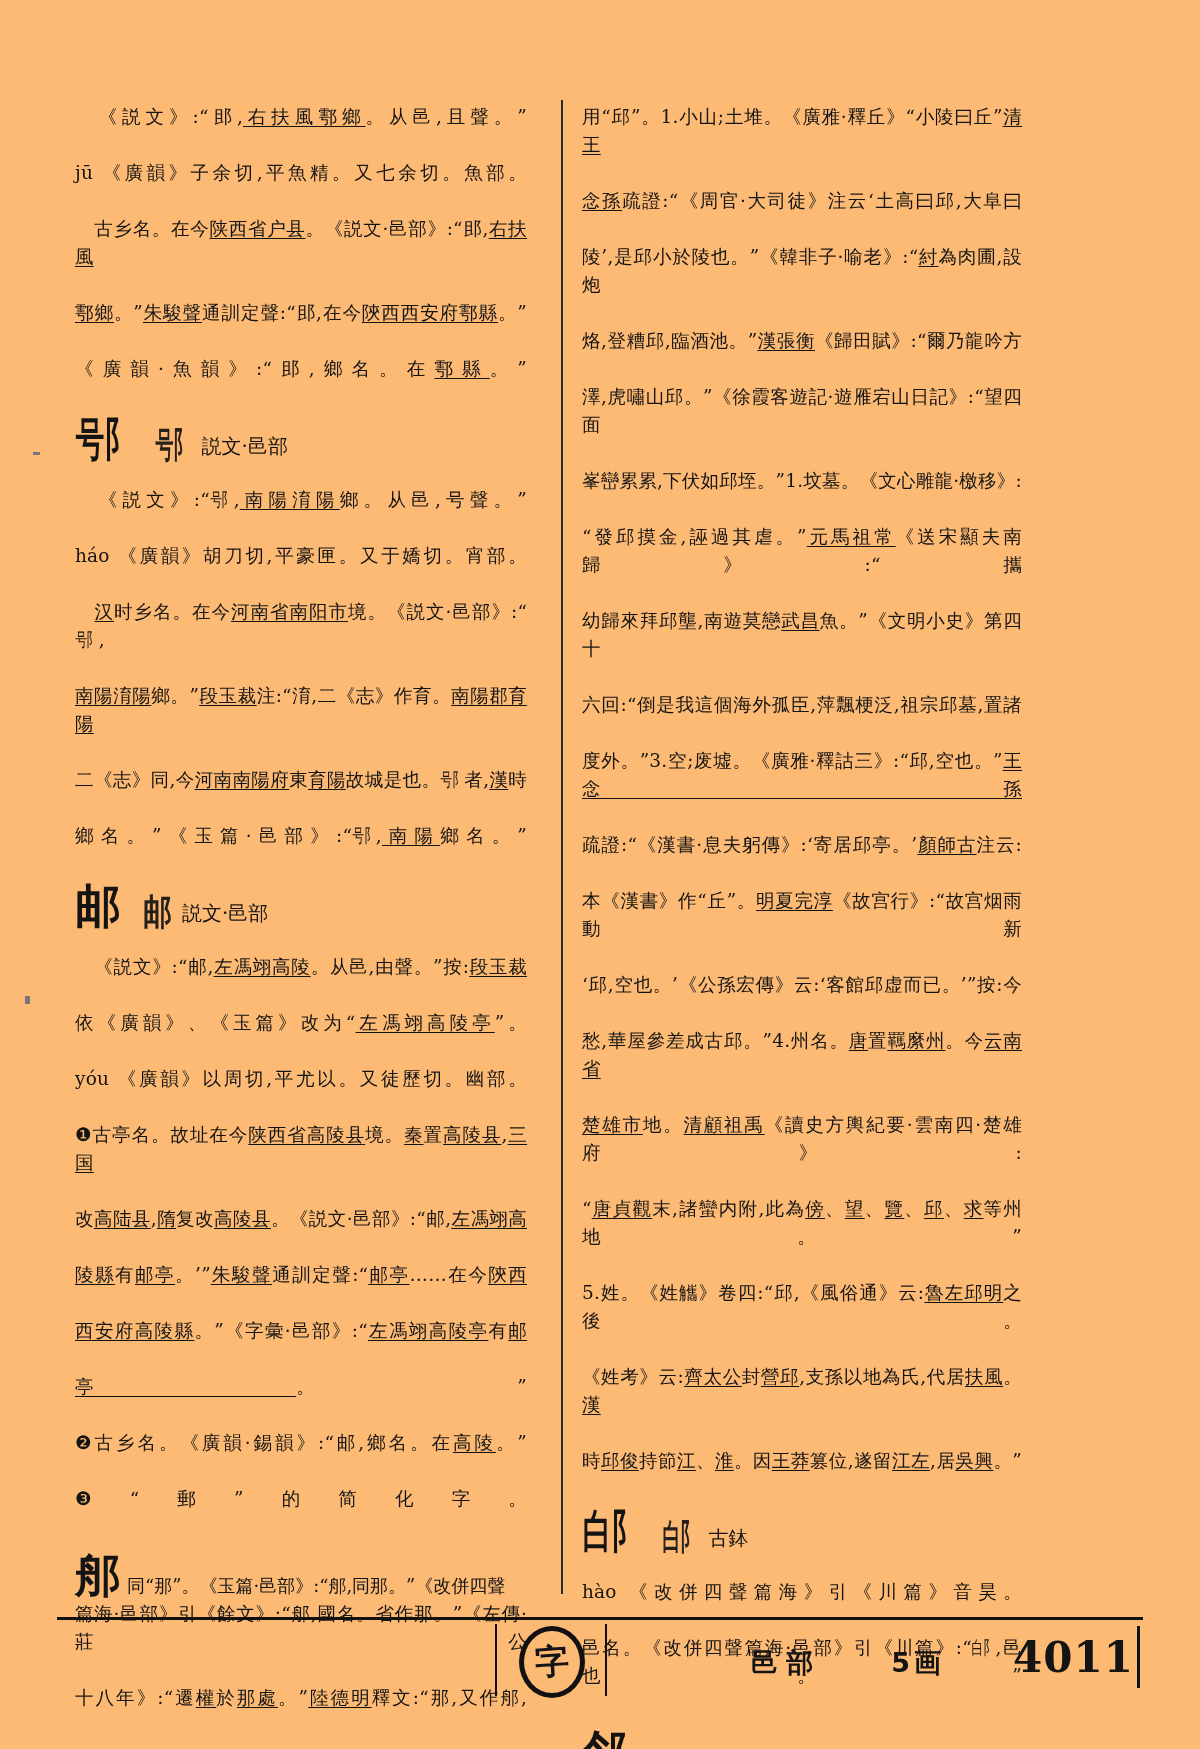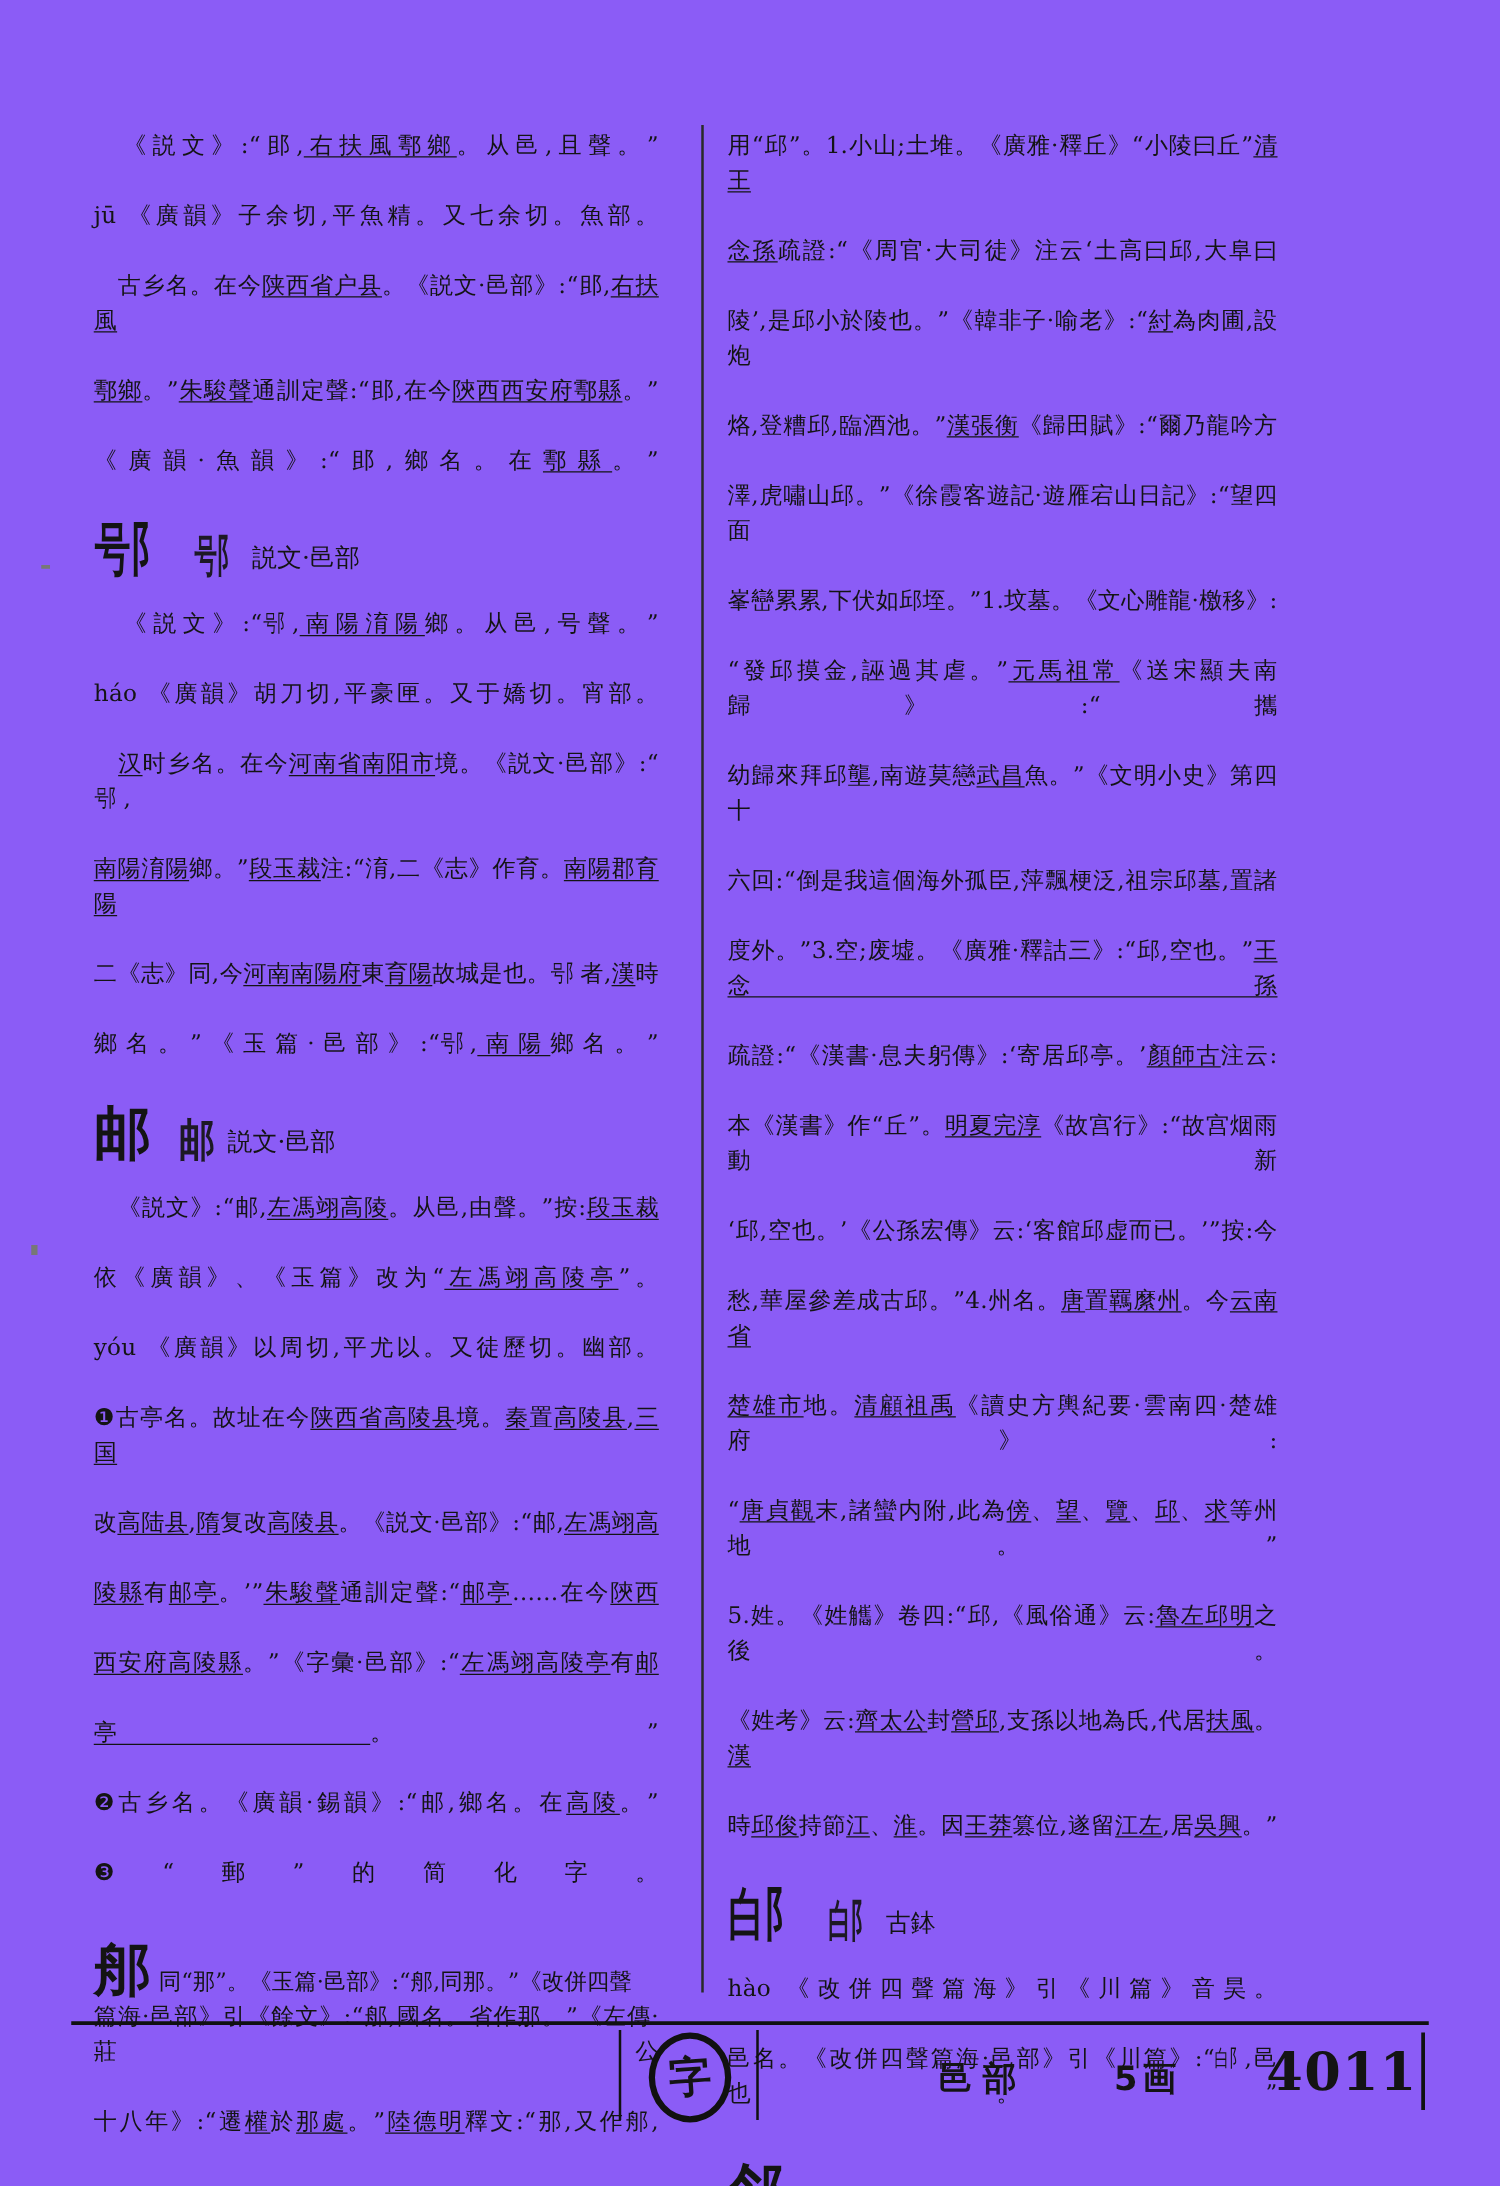--- a/index.html
+++ b/index.html
@@ -1,16 +1,16 @@
 <!DOCTYPE html>
 <html><head>
 <meta charset="utf-8">
 <style>
   html,body{margin:0;padding:0;background:#e8e8e4;}
-  .page{position:relative;width:1200px;height:1749px;background:#8b5cf6;margin:0 auto;
+  .page{position:relative;width:1200px;height:1749px;background:#fdba74;margin:0 auto;
         font-family:"DejaVu Serif","Liberation Serif",serif;color:#141414;overflow:hidden;}
   .col{position:absolute;top:103px;}
   .col-left{left:75px;width:452px;}
   .col-right{left:582px;width:440px;}
   .divider{position:absolute;left:561px;top:100px;width:2px;height:1494px;background:#2a2a2a;}
   .line{font-size:18.5px;line-height:28px;text-align:justify;letter-spacing:0.2px;}
   .line:after{content:"";display:inline-block;width:100%;}
   u{text-decoration:underline;text-underline-offset:3px;text-decoration-thickness:1px;}
   .hw{display:flex;align-items:flex-start;height:64px;margin:5px 0 6px;}
   .hw .big{font-size:46px;line-height:1;font-weight:700;margin-right:22px;}

